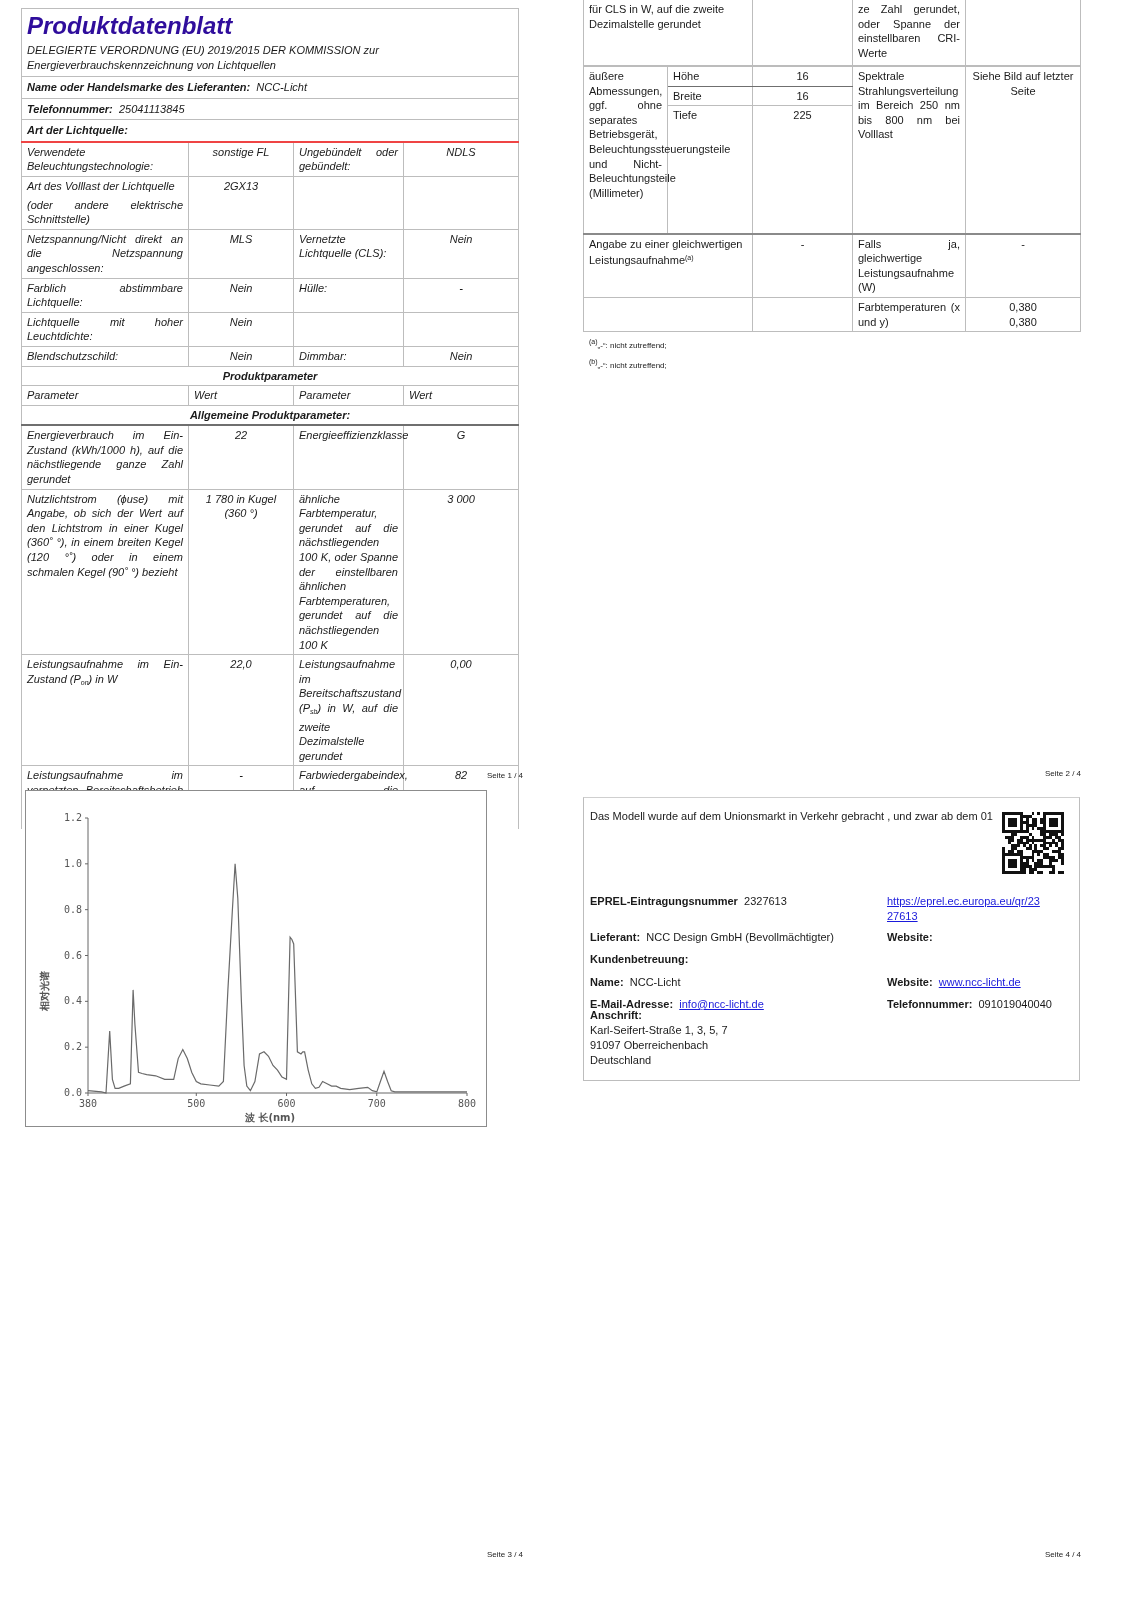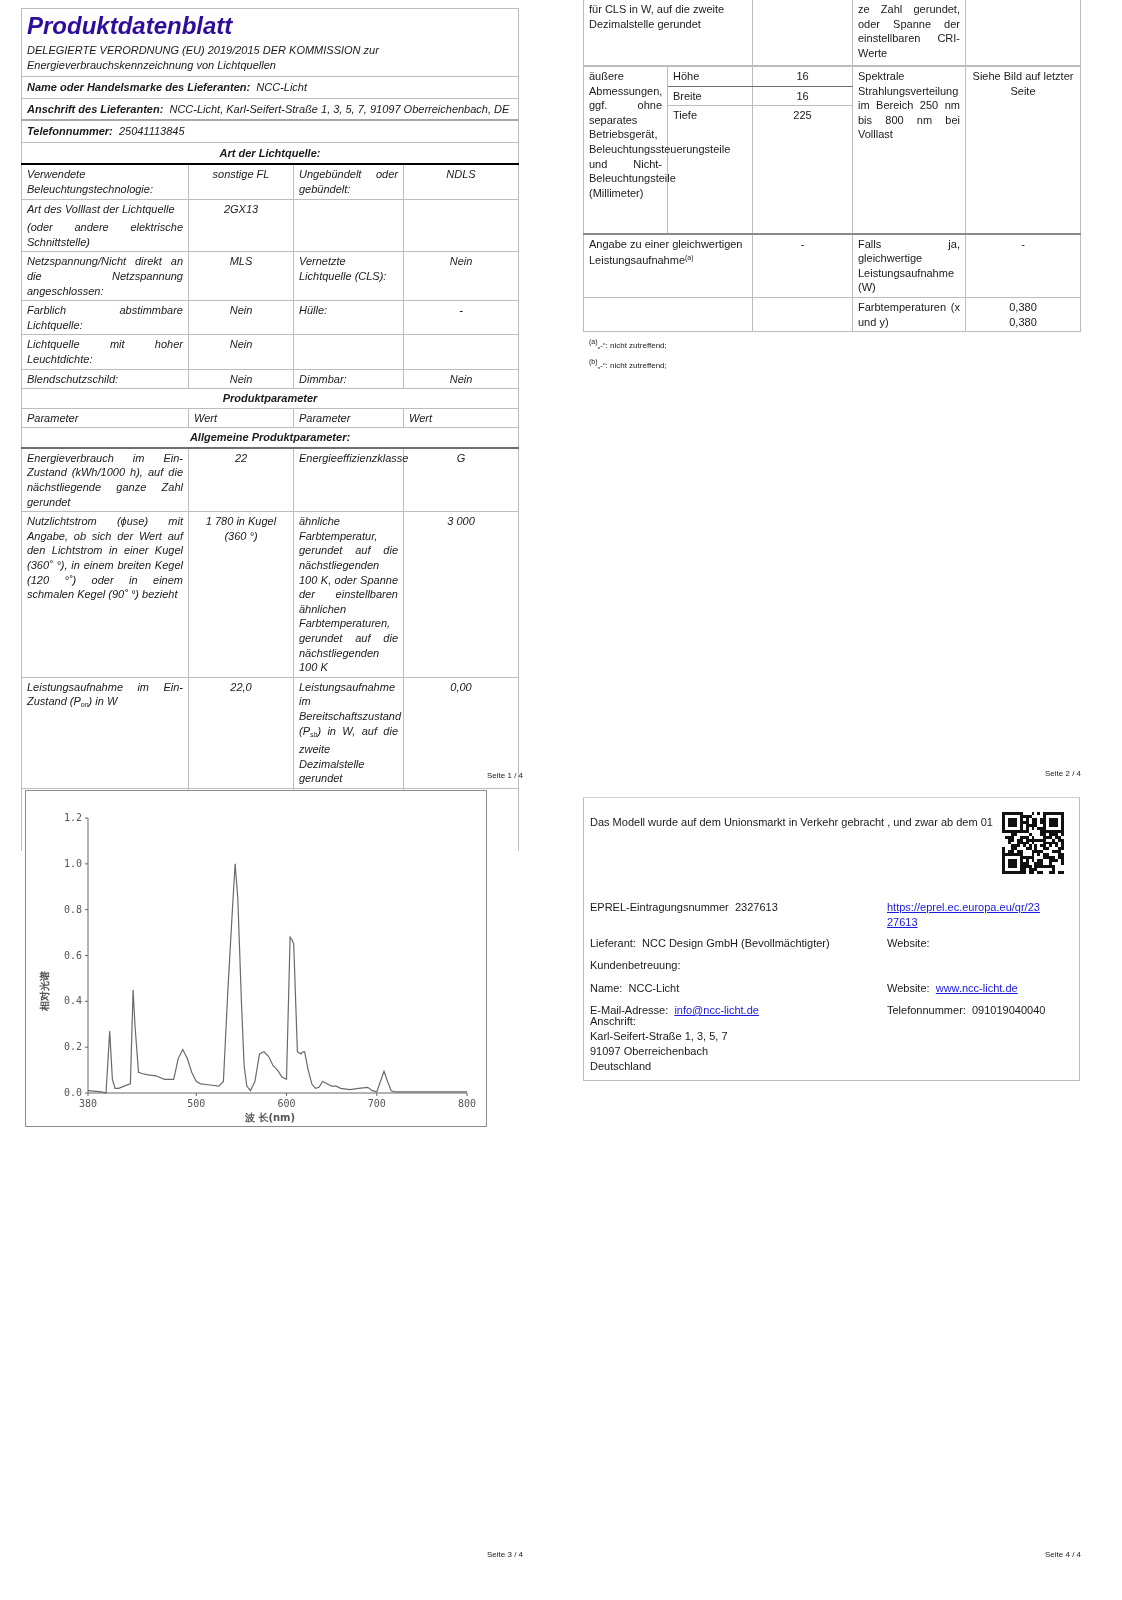--- a/index.html
+++ b/index.html
@@ -21,23 +21,23 @@
   .bold { font-weight: bold; }
   .title { font-size: 24px; line-height: 30px; font-weight: bold; color: #2f0d9c; padding: 2px 5px 0 5px; }
   sub { font-size: 7px; vertical-align: -2px; }
   sup { font-size: 7px; vertical-align: 4px; }
 
   .fn { font-size: 8px; line-height: 16px; padding-left: 6px; }
 
   .chart-frame { position: absolute; left: 0; top: 0; width: 462px; height: 337px; border: 1px solid #8c8c8c; background: #fff; }
 
   .p4 .box { border: 1px solid #bdbdbd; border-top: 1px solid #cfcfcf; width: 497px; height: 284px; position: relative; padding: 10px 6px; }
-  .p4 .row { position: absolute; font-size: 11px; line-height: 15px; margin-top: 6px; }
+  .p4 .row { position: absolute; font-size: 11px; line-height: 15px; }
   .p4 a { color: #1a1adb; text-decoration: underline; }
-  .lbl { font-weight: normal; }
+  .lbl { font-weight: bold; }
   .qr { position: absolute; left: 418px; top: 14px; width: 62px; height: 62px; }
 </style>
 </head>
 <body>
 
 <div class="page p1">
   <table>
     <colgroup>
         <col style="width:167px">
         <col style="width:105px">
@@ -54,33 +54,27 @@
       </div>
     </td>
         </tr>
     <tr>
           <td colspan="4" style="padding:3px 5px;">
       <span class="bold">Name oder Handelsmarke des Lieferanten:</span>&nbsp;
       <span>NCC-Licht</span>
     </td>
         </tr>
     <tr>
-          <td colspan="4" style="padding:3px 5px;border-bottom:2px solid #a8a8a8;">
-      <span class="bold">Anschrift des Lieferanten:</span>&nbsp;
-      <span>NCC-Licht, Karl-Seifert-Straße 1, 3, 5, 7, 91097 Oberreichenbach, DE</span>
-    </td>
-        </tr>
-    <tr>
           <td colspan="4" style="padding:3px 5px;">
       <span class="bold">Telefonnummer:</span>&nbsp;
       <span>25041113845</span>
     </td>
         </tr>
     <tr>
-          <td colspan="4" style="padding:3px 5px;border-bottom:2px solid #000000;text-align:center;" class="bold">Art der Lichtquelle:</td>
+          <td colspan="4" style="padding:3px 5px;border-bottom:2px solid #ef4444;" class="bold">Art der Lichtquelle:</td>
         </tr>
 
     <tr style="height:32px;">
       <td class="just">Verwendete Beleuchtungstechnologie:</td>
       <td class="center">sonstige FL</td>
       <td class="just">Ungebündelt oder gebündelt:</td>
       <td class="center">NDLS</td>
     </tr>
     <tr style="height:50px;">
       <td>

